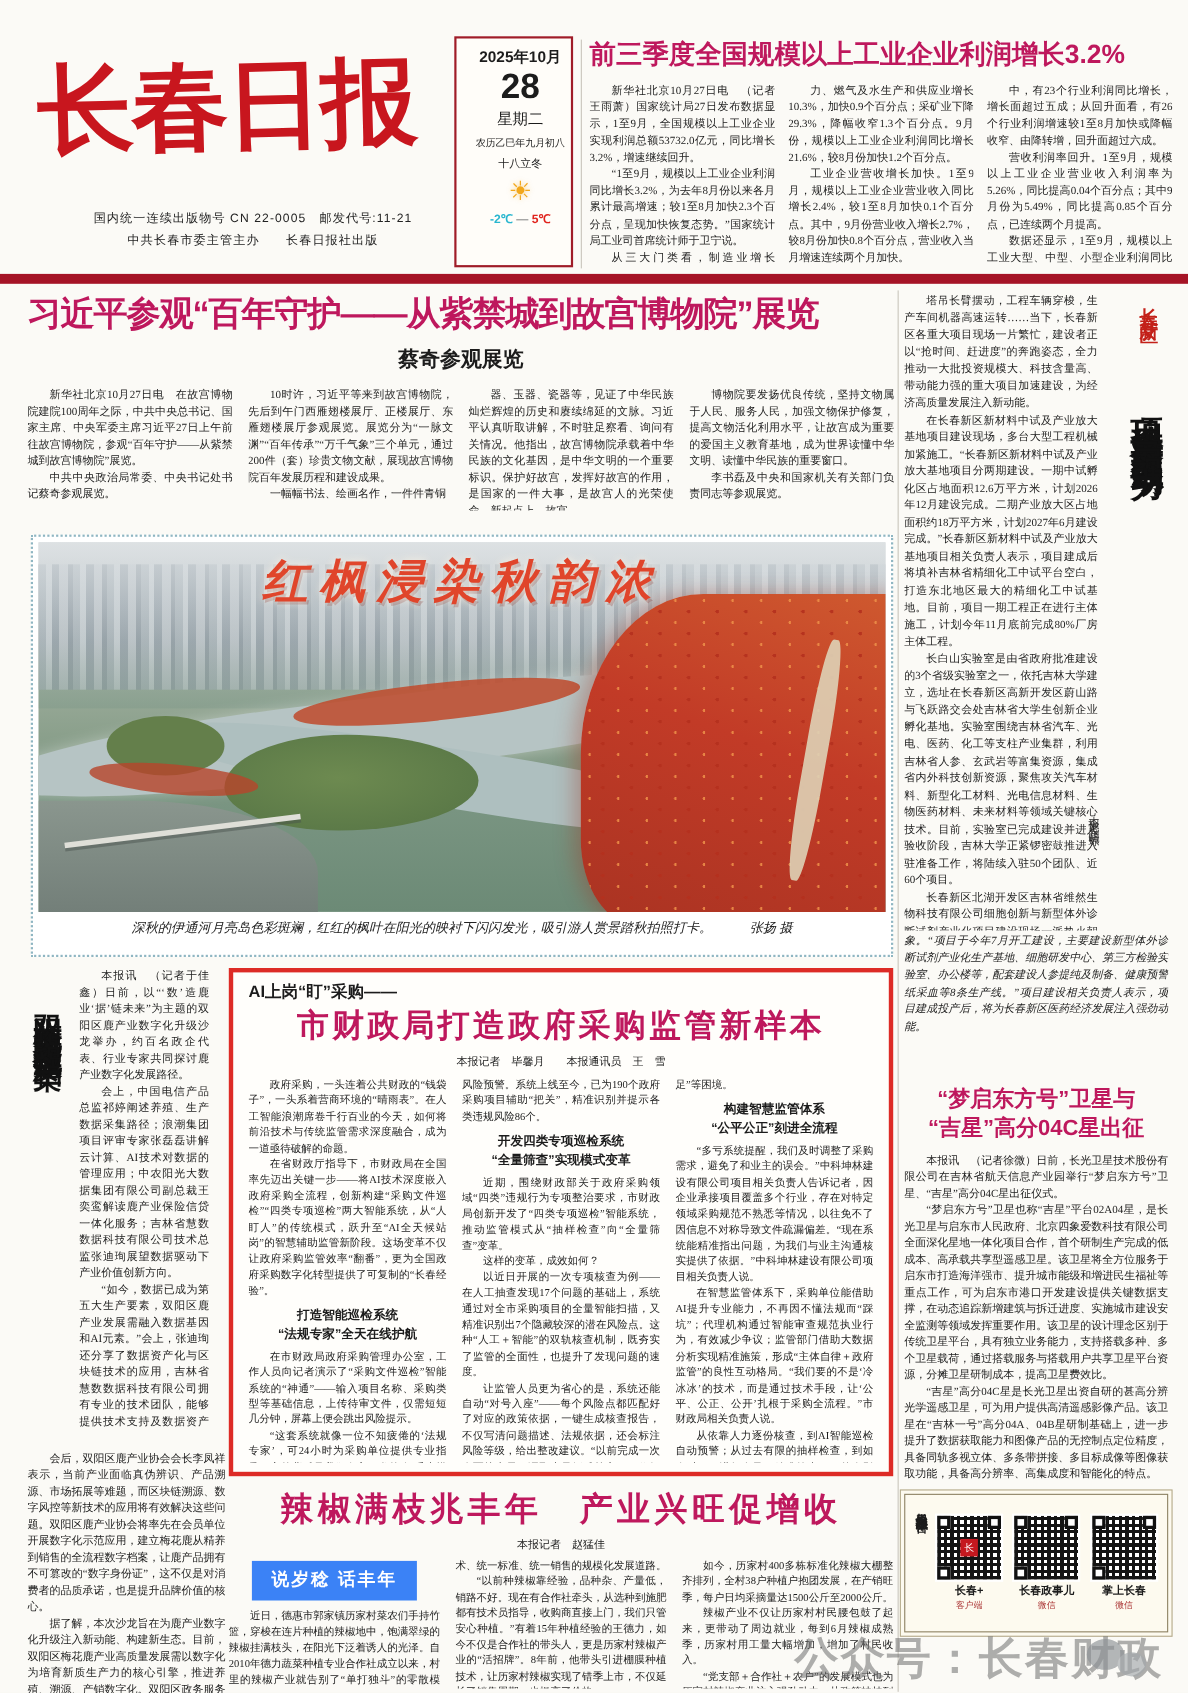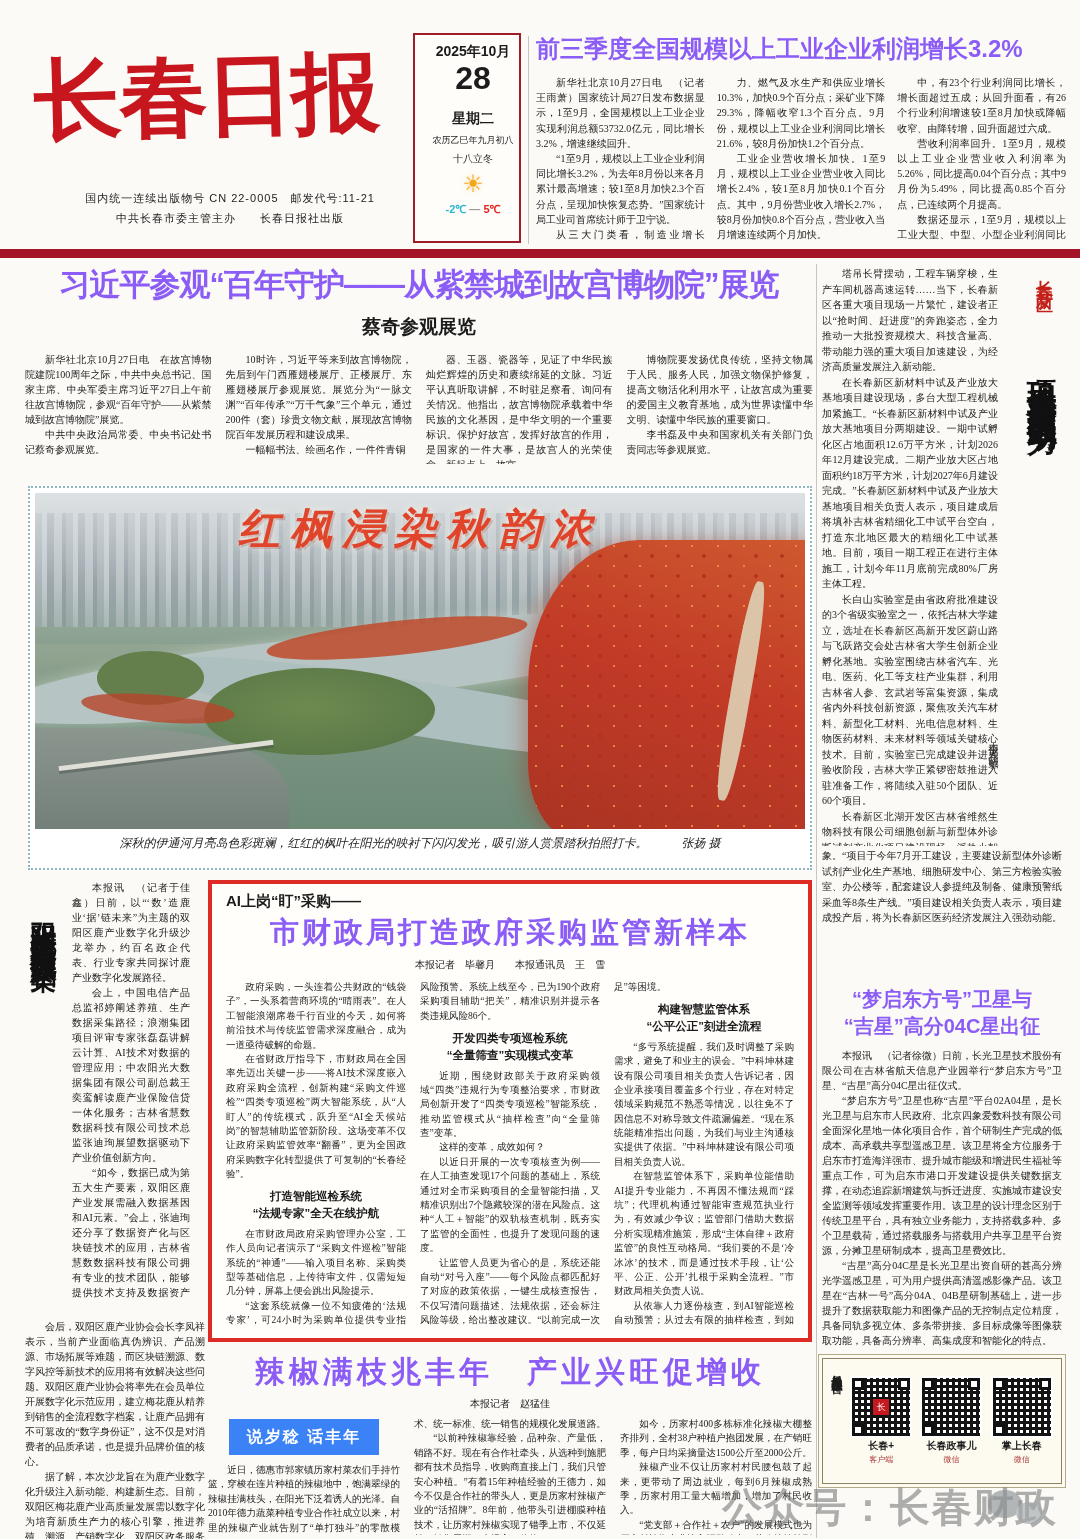--- a/index.html
+++ b/index.html
@@ -7,44 +7,44 @@
   .page{position:absolute;inset:0;background:#fbfaf6;overflow:hidden;}
   .abs{position:absolute;}
   
   .mast-title{left:34px;top:34px;width:380px;height:152px;font-family:"DejaVu Serif",serif;font-weight:900;font-size:88px;line-height:1.4;color:#c8161e;letter-spacing:-2px;transform:rotate(-1.5deg);white-space:nowrap;}
   .mast-info{left:40px;top:186px;width:380px;text-align:center;font-family:"Liberation Sans",sans-serif;}
   .mast-info .l1{font-size:14px;font-weight:700;letter-spacing:2px;}
   .mast-info .l2,.mast-info .l3{font-size:11px;margin-top:5px;letter-spacing:1px;color:#222;}
   .datebox{left:413px;top:33px;width:108px;height:210px;border:2px solid #9f1c28;background:#fffdf9;text-align:center;font-family:"Liberation Sans",sans-serif;padding-top:8px;box-sizing:border-box;padding-left:12px;}
   .datebox .dl1{font-size:14px;font-weight:700;}
   .datebox .day{font-size:32px;font-weight:900;line-height:1.1;}
-  .datebox .wk{font-size:14px;font-weight:700;margin-top:14px;}
+  .datebox .wk{font-size:14px;font-weight:400;margin-top:4px;}
   .datebox .lunar{font-size:9px;margin-top:6px;}
   .datebox .term{font-size:10px;margin-top:5px;}
   .datebox .sun{font-family:"DejaVu Sans",sans-serif;font-size:24px;color:#f2a71b;line-height:1.2;margin-top:4px;text-shadow:0 0 4px rgba(242,167,27,.5);}
   .datebox .temps{font-size:11px;font-weight:700;margin-top:2px;}
   .t-low{color:#29b6cf;} .t-join{color:#999;} .t-high{color:#e0231d;}
   
   .vrule{width:1px;background:#c9c5bd;}
   .redband{left:0;top:249px;width:1080px;height:9px;background:#a51426;}
   
-  .hl{font-family:"Liberation Sans",sans-serif;font-weight:900;color:#8b5cf6;}
+  .hl{font-family:"Liberation Sans",sans-serif;font-weight:900;color:#be185d;}
   .bp{margin:0;text-indent:2em;text-align:justify;}
   .cols{display:flex;}
   .c{overflow:hidden;}
   .byline{text-align:center;font-size:10px;color:#222;}
   .colhead{font-family:"Liberation Sans",sans-serif;font-weight:900;text-align:center;white-space:pre-line;font-size:11.5px;line-height:1.45;margin:7px 0 5px;text-indent:0;}
   
   .topstory{left:536px;top:33px;width:530px;height:214px;}
   .topstory .hl{font-size:24px;letter-spacing:0px;white-space:nowrap;}
   .topstory .cols{gap:12px;margin-top:10px;}
   .topstory .c{flex:1;height:168px;font-size:10px;line-height:1.52;}
   
   .lead{left:25px;top:264px;width:788px;height:218px;}
-  .lead .hl{font-size:31px;text-align:center;letter-spacing:-1px;white-space:nowrap;}
+  .lead .hl{font-size:31px;letter-spacing:-1px;white-space:nowrap;}
   .lead .sub{font-size:19px;font-weight:900;font-family:"Liberation Sans",sans-serif;text-align:center;margin-top:8px;}
   .lead .cols{gap:14px;margin-top:12px;}
   .lead .c{flex:1;height:112px;font-size:10px;line-height:1.5;}
   
   .photowrap{left:28px;top:486px;width:784px;height:384px;border:2px dotted #8fb6c2;box-sizing:border-box;padding:5px;background:#fff;}
   .photo{position:relative;width:100%;height:336px;overflow:hidden;background:linear-gradient(180deg,#cdd2d5 0%,#b9c1c4 16%,#9fae9e 34%,#8ba08c 52%,#7a9582 70%,#6c8a76 100%);}
   .ph-city{position:absolute;top:6%;left:0;right:0;height:34%;background:repeating-linear-gradient(90deg,#a7b1b8 0 7px,#c6cdd2 7px 12px,#949fa8 12px 19px,#bcc3c9 19px 27px,#8e99a2 27px 31px);opacity:.9;}
   .ph-haze{position:absolute;top:0;left:0;right:0;height:45%;background:linear-gradient(180deg,rgba(226,230,232,.75),rgba(190,200,198,.15) 60%,rgba(130,155,140,.55));}
   .ph-river{position:absolute;top:42%;left:-6%;width:92%;height:20%;background:#b6c4c4;border-radius:50%/62%;transform:rotate(-7deg);box-shadow:0 0 14px rgba(255,255,255,.35);}
   .ph-river2{position:absolute;top:56%;left:14%;width:70%;height:16%;background:#aebfbf;border-radius:50%/60%;transform:rotate(9deg);}
@@ -59,21 +59,21 @@
   .ph-bridge{position:absolute;left:3%;bottom:21%;width:28%;height:5px;background:#dfdfd8;transform:rotate(-7deg);box-shadow:0 3px 0 rgba(70,80,75,.45);}
   .ph-title{position:absolute;top:8px;left:0;right:0;text-align:center;font-family:"DejaVu Serif",serif;font-weight:900;font-style:italic;font-size:42px;letter-spacing:10px;color:#e0452b;text-shadow:0 0 8px rgba(255,245,230,.9),2px 2px 0 rgba(120,20,10,.25);}
   .caption{margin-top:6px;font-size:12px;font-style:italic;text-align:center;color:#222;}
   .caption .credit{margin-left:34px;}
   
   .rail-art{left:822px;top:264px;width:240px;height:788px;}
   .rail-kicker{right:6px;top:2px;writing-mode:vertical-rl;font-family:"Liberation Sans",sans-serif;font-weight:900;font-size:17px;letter-spacing:6px;color:#c32019;}
   .rail-hl{right:0px;top:92px;height:540px;writing-mode:vertical-rl;font-family:"Liberation Sans",sans-serif;font-weight:900;font-size:30px;letter-spacing:3px;color:#111;}
   .rail-byline{right:62px;top:470px;writing-mode:vertical-rl;font-size:10px;color:#333;letter-spacing:2px;}
   .rail-narrow{left:0;top:2px;width:176px;height:580px;overflow:hidden;font-size:10px;line-height:1.55;}
-  .rail-wide{left:0;top:584px;width:240px;height:200px;overflow:hidden;font-size:10px;line-height:1.55;}
+  .rail-wide{left:0;top:584px;width:240px;height:200px;overflow:hidden;font-size:10px;line-height:1.55;font-style:italic;}
   
   .sat{left:822px;top:986px;width:240px;height:360px;}
   .sat .hl{font-size:20px;text-align:center;line-height:1.35;}
   .sat .body{margin-top:8px;height:300px;overflow:hidden;font-size:10px;line-height:1.5;}
   
   .deer{left:25px;top:880px;width:180px;height:658px;}
   .deer-hl{left:2px;top:22px;height:420px;writing-mode:vertical-rl;font-family:"Liberation Sans",sans-serif;font-weight:900;font-size:26px;letter-spacing:3px;color:#111;}
   .deer-narrow{left:47px;top:0;width:118px;height:418px;overflow:hidden;font-size:10px;line-height:1.5;}
   .deer-wide{left:0;top:439px;width:180px;height:236px;overflow:hidden;font-size:10px;line-height:1.5;}
   

